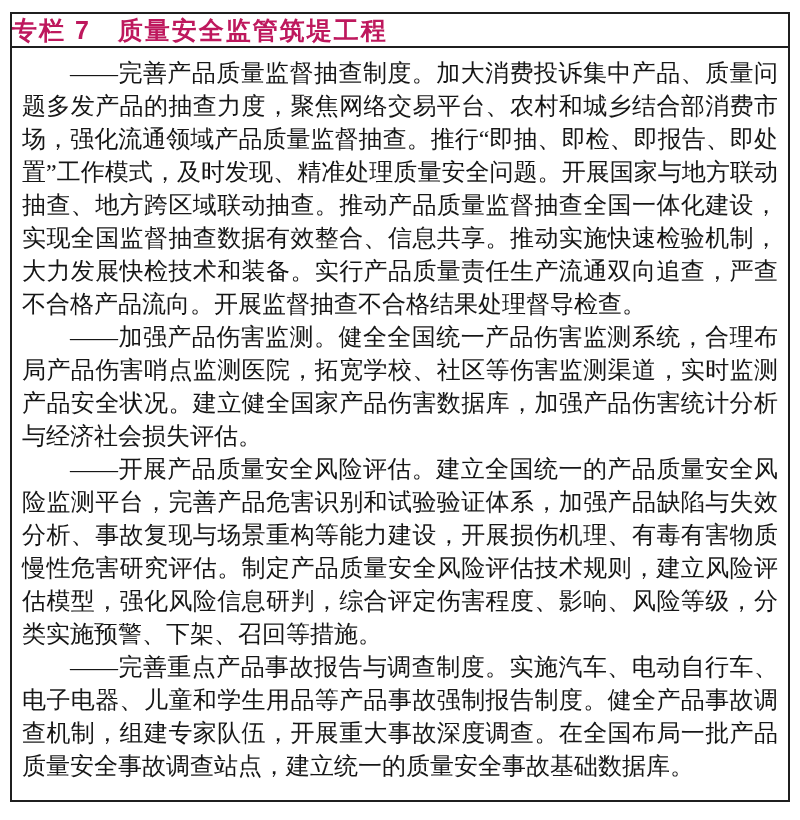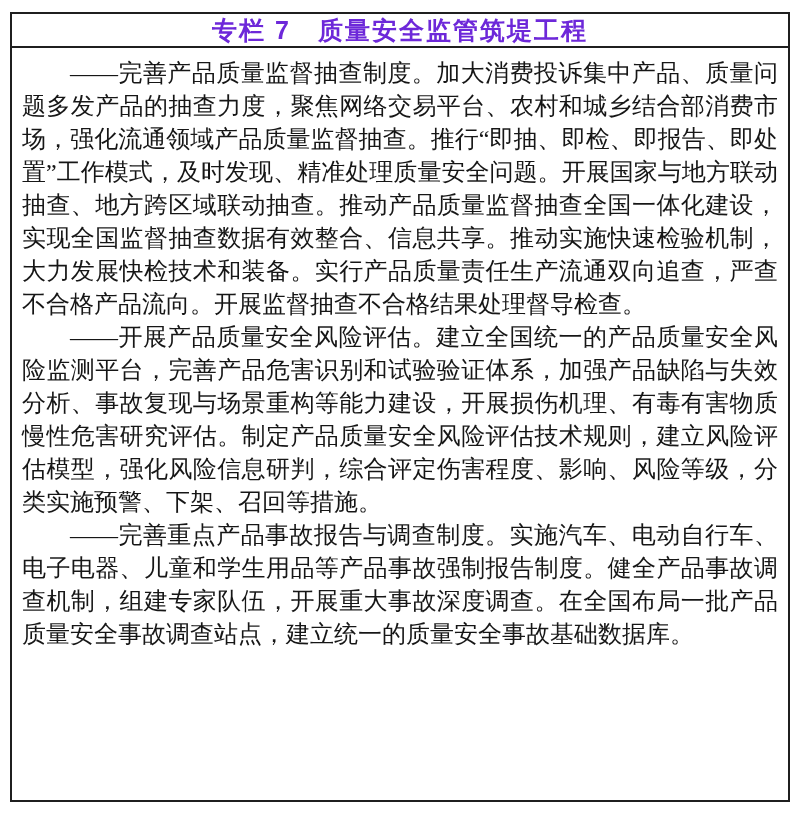--- a/index.html
+++ b/index.html
@@ -25,26 +25,26 @@
     height: 790px;
     border: 2px solid #1f1f1f;
     box-sizing: border-box;
     background: #ffffff;
   }
   .column-title {
     height: 34px;
     line-height: 33px;
     border-bottom: 2px solid #1f1f1f;
     box-sizing: border-box;
-    text-align: center;
+    text-align: left;
     font-family: "Liberation Sans", "DejaVu Sans", sans-serif;
     font-weight: bold;
     font-size: 25px;
     letter-spacing: 2px;
-    color: #6d28d9;
+    color: #be185d;
     white-space: nowrap;
   }
   .column-body {
     padding: 9px 10px 18px 10px;
     font-family: "Liberation Serif", "DejaVu Serif", serif;
     font-size: 24px;
     line-height: 33px;
     text-align: justify;
     text-justify: inter-character;
     color: #161616;
@@ -58,17 +58,18 @@
   }
 </style>
 </head>
 <body>
 
 <div class="page">
   <div class="column-box">
     <div class="column-title">专栏 7　质量安全监管筑堤工程</div>
     <div class="column-body">
       <p>——完善产品质量监督抽查制度。加大消费投诉集中产品、质量问题多发产品的抽查力度，聚焦网络交易平台、农村和城乡结合部消费市场，强化流通领域产品质量监督抽查。推行“即抽、即检、即报告、即处置”工作模式，及时发现、精准处理质量安全问题。开展国家与地方联动抽查、地方跨区域联动抽查。推动产品质量监督抽查全国一体化建设，实现全国监督抽查数据有效整合、信息共享。推动实施快速检验机制，大力发展快检技术和装备。实行产品质量责任生产流通双向追查，严查不合格产品流向。开展监督抽查不合格结果处理督导检查。</p>
+      <p>——加强产品伤害监测。健全全国统一产品伤害监测系统，合理布局产品伤害哨点监测医院，拓宽学校、社区等伤害监测渠道，实时监测产品安全状况。建立健全国家产品伤害数据库，加强产品伤害统计分析与经济社会损失评估。</p>
       <p>——开展产品质量安全风险评估。建立全国统一的产品质量安全风险监测平台，完善产品危害识别和试验验证体系，加强产品缺陷与失效分析、事故复现与场景重构等能力建设，开展损伤机理、有毒有害物质慢性危害研究评估。制定产品质量安全风险评估技术规则，建立风险评估模型，强化风险信息研判，综合评定伤害程度、影响、风险等级，分类实施预警、下架、召回等措施。</p>
       <p>——完善重点产品事故报告与调查制度。实施汽车、电动自行车、电子电器、儿童和学生用品等产品事故强制报告制度。健全产品事故调查机制，组建专家队伍，开展重大事故深度调查。在全国布局一批产品质量安全事故调查站点，建立统一的质量安全事故基础数据库。</p>
     </div>
   </div>
 </div>
 
 </body></html>

